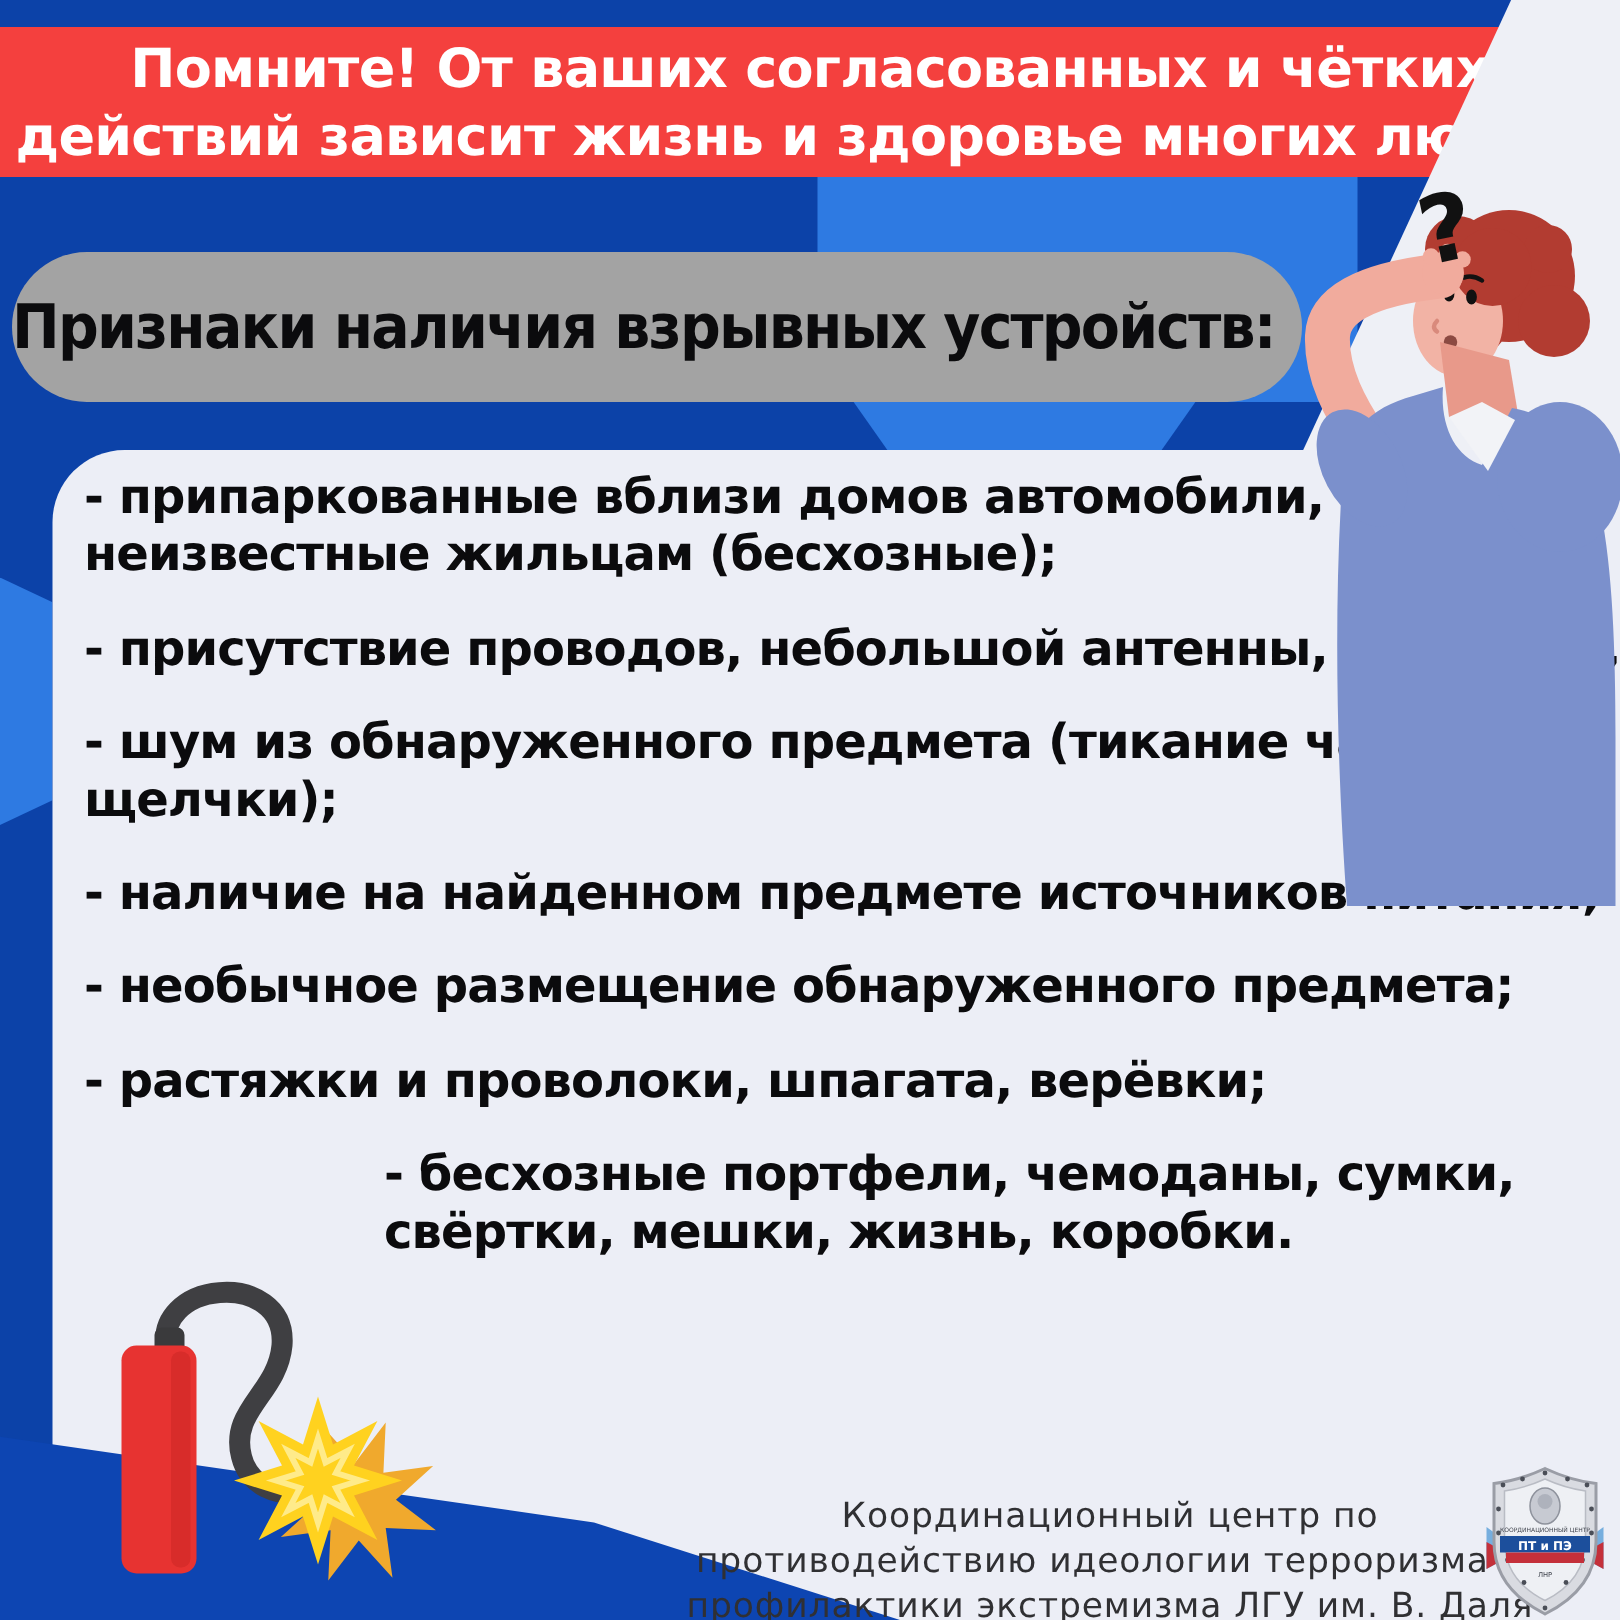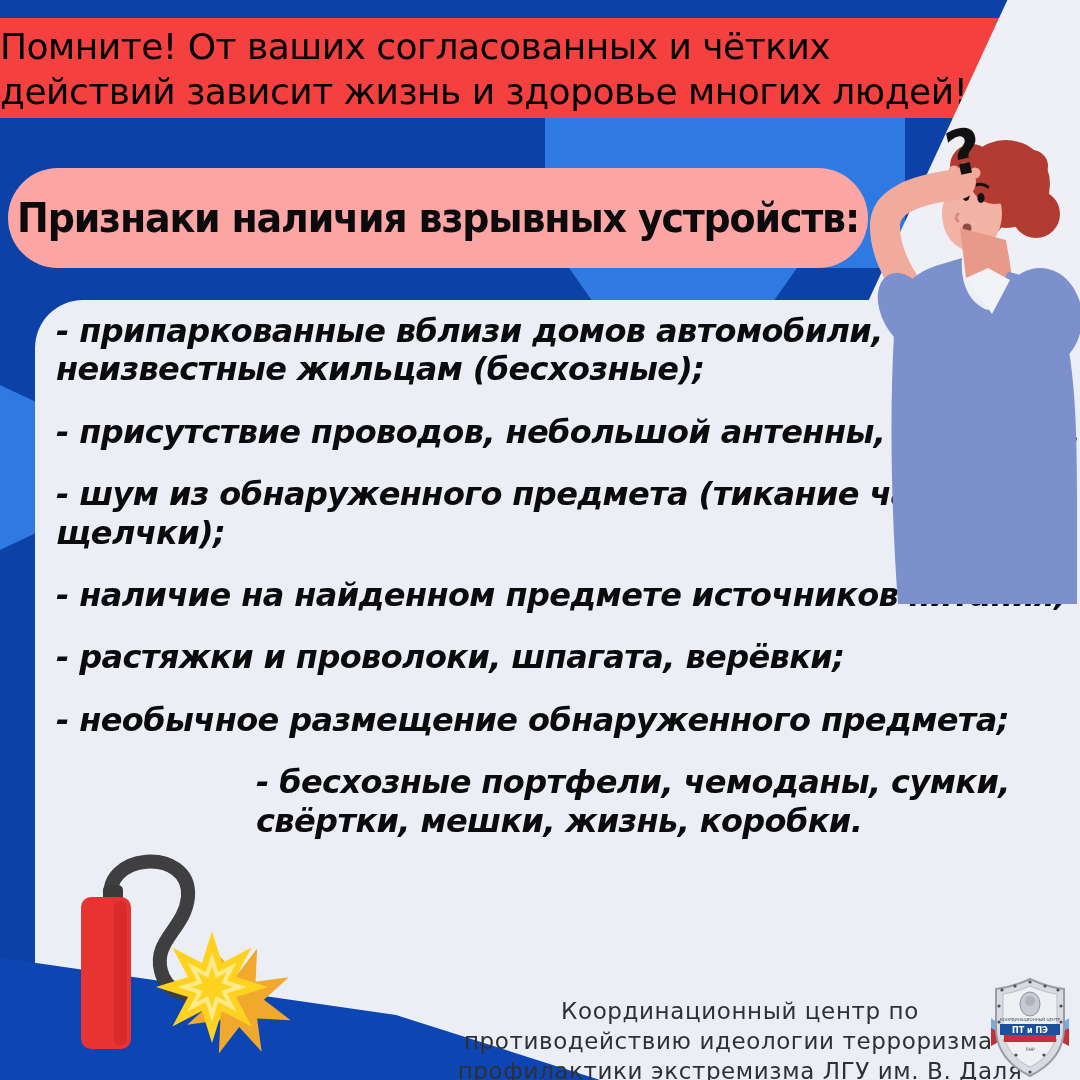--- a/index.html
+++ b/index.html
@@ -8,37 +8,37 @@
   .page{position:absolute;inset:0;background:#0c42a8;}
   .abs{position:absolute;}
   
   .band-a1{left:545px;top:118px;width:360px;height:150px;background:#2e7ae2;}
   .chevron{left:555px;top:248px;width:256px;height:182px;background:#2e7ae2;
            clip-path:polygon(0 0,100% 0,50% 100%);}
   .left-patch{left:0;top:385px;width:35px;height:165px;background:#2e7ae2;
               clip-path:polygon(0 0,100% 10%,100% 90%,0 100%);}
   
   .banner{left:0;top:18px;width:1080px;height:100px;background:#f4403e;
-          color:#000000;font-weight:normal;font-size:36px;
+          color:#ffffff;text-align:center;font-weight:bold;font-size:36px;
           line-height:45px;padding-top:6px;box-sizing:border-box;letter-spacing:-0.5px;}
   
   .white-panel{left:860px;top:0;width:220px;height:300px;background:#eef0f6;
                clip-path:polygon(67% 0,100% 0,100% 100%,4% 100%);}
   
   .card{left:35px;top:300px;width:1045px;height:780px;background:#eceef6;
         border-radius:48px 0 0 60px;}
   
-  .pill{left:8px;top:168px;width:860px;height:100px;background:#fca5a5;
-        border-radius:52px;display:flex;align-items:center;justify-content:center;}
+  .pill{left:8px;top:168px;width:860px;height:100px;background:#a3a3a3;
+        border-radius:52px;display:flex;align-items:center;}
   .pill span{font-weight:800;font-size:38px;letter-spacing:-1.2px;color:#0b0b0d;
              transform:scaleY(1.08);white-space:nowrap;}
   
   .signs{left:56px;top:312px;width:1022px;}
   .sign{font-weight:800;font-size:32px;line-height:1.2;letter-spacing:-0.6px;
-        color:#0b0b0d;margin-bottom:24px;font-style:italic;}
+        color:#0b0b0d;margin-bottom:24px;}
   .sign.nowrap{white-space:nowrap;}
   .sign.indent{padding-left:200px;margin-top:6px;}
   
   .blue-poly{left:0;top:950px;width:600px;height:130px;background:#0d45b2;
              clip-path:polygon(0 6%,66% 50%,100% 100%,0 100%);}
   
   .footer{left:400px;top:996px;width:680px;text-align:center;color:#303033;
           font-size:23px;line-height:30px;letter-spacing:0.6px;}
   svg{display:block;}
 </style>
@@ -62,22 +62,22 @@
 
   <div class="abs pill">
     <span>Признаки наличия взрывных устройств:</span>
   </div>
 
   <div class="abs signs">
     <div class="sign">- припаркованные вблизи домов автомобили, неизвестные жильцам (бесхозные);</div>
     <div class="sign nowrap">- присутствие проводов, небольшой антенны, изоленты,</div>
     <div class="sign">- шум из обнаруженного предмета (тикание часов, щелчки);</div>
     <div class="sign nowrap">- наличие на найденном предмете источников питания;</div>
+    <div class="sign">- необычное размещение обнаруженного предмета;</div>
     <div class="sign">- растяжки и проволоки, шпагата, верёвки;</div>
-    <div class="sign">- необычное размещение обнаруженного предмета;</div>
     <div class="sign indent">- бесхозные портфели, чемоданы, сумки, свёртки, мешки, жизнь, коробки.</div>
   </div>
 
   <div class="abs blue-poly"></div>
 
   <svg class="abs" style="left:60px;top:845px;" width="270" height="235" viewBox="0 0 270 235">
 
     <path transform="translate(26,14) rotate(20 152 142)" d="M208,142 L176,152 L191.6,181.6 L162,166 L152,198 L142,166 L112.4,181.6 L128,152 L96,142 L128,132 L112.4,102.4 L142,118 L152,86 L162,118 L191.6,102.4 L176,132 Z" fill="#f0a92d"></path>
 
     <path d="M52,58 C 38,8 132,0 128,52 C 125,84 93,95 101,126 C 106,146 126,153 142,149" fill="none" stroke="#3f3f42" stroke-width="14" stroke-linecap="round"></path>

